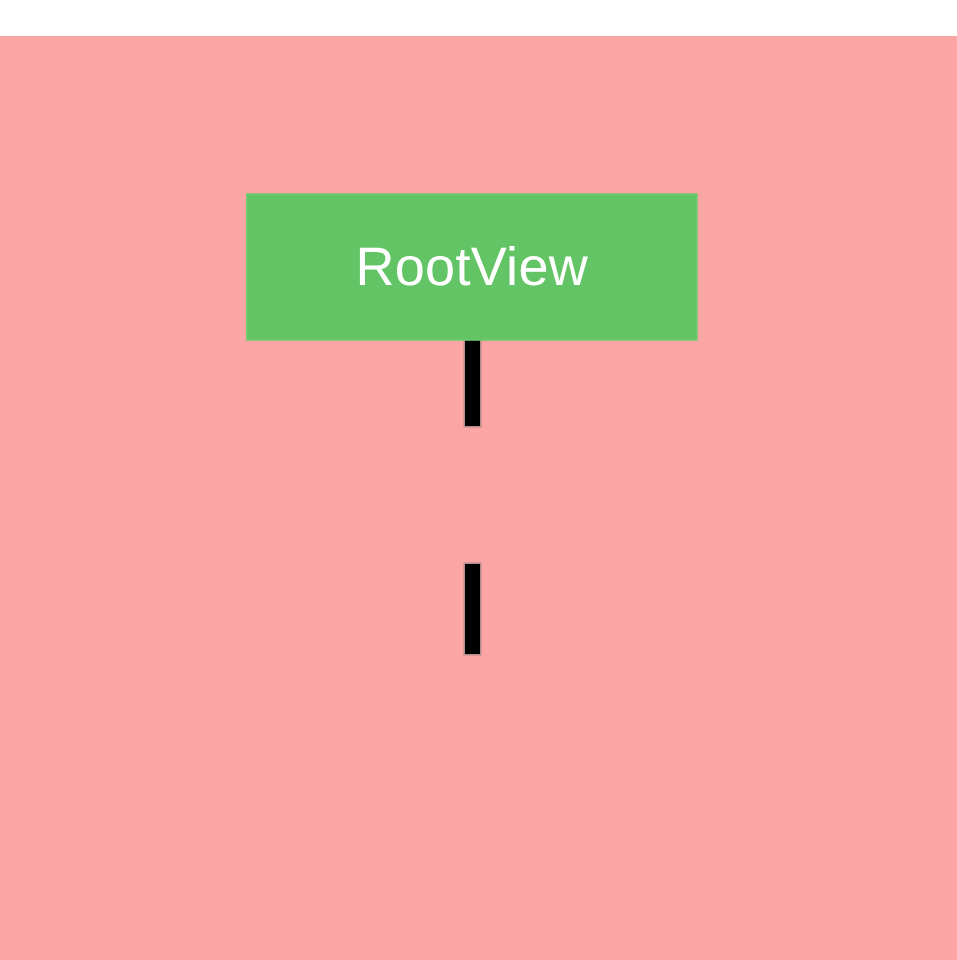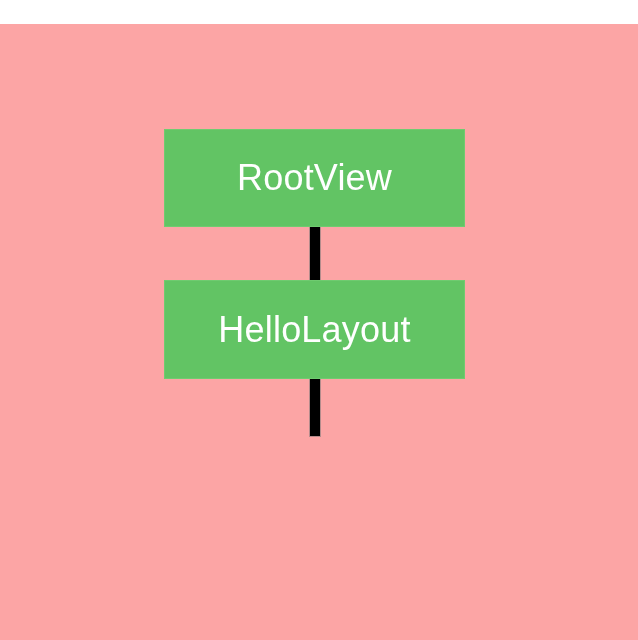--- a/index.html
+++ b/index.html
@@ -75,18 +75,15 @@
 <div id="diagram-canvas">
 
   <div class="edge edge-1"></div>
 
   <div class="edge edge-2"></div>
 
   <div class="node node-root">
     <span class="node-label">RootView</span>
   </div>
 
-  <div class="node node-layout">
-    <span class="node-label">HelloLayout</span>
-  </div>
 
 
 </div>
 
 </body></html>

